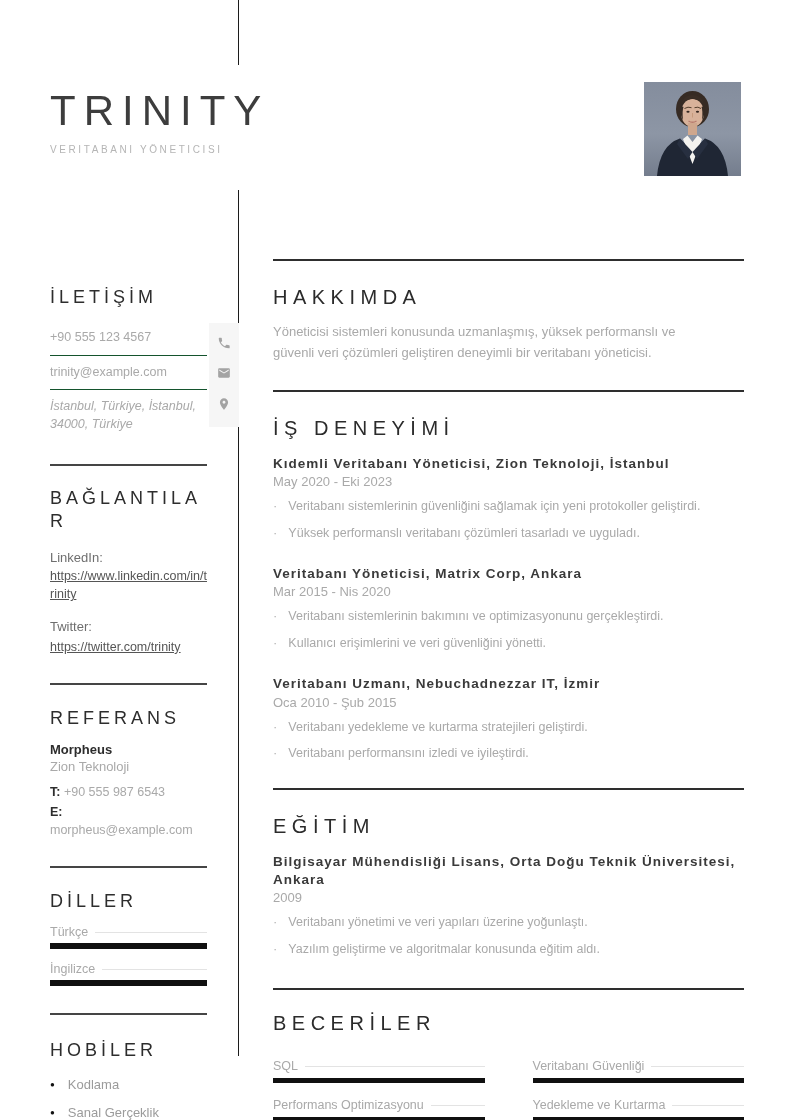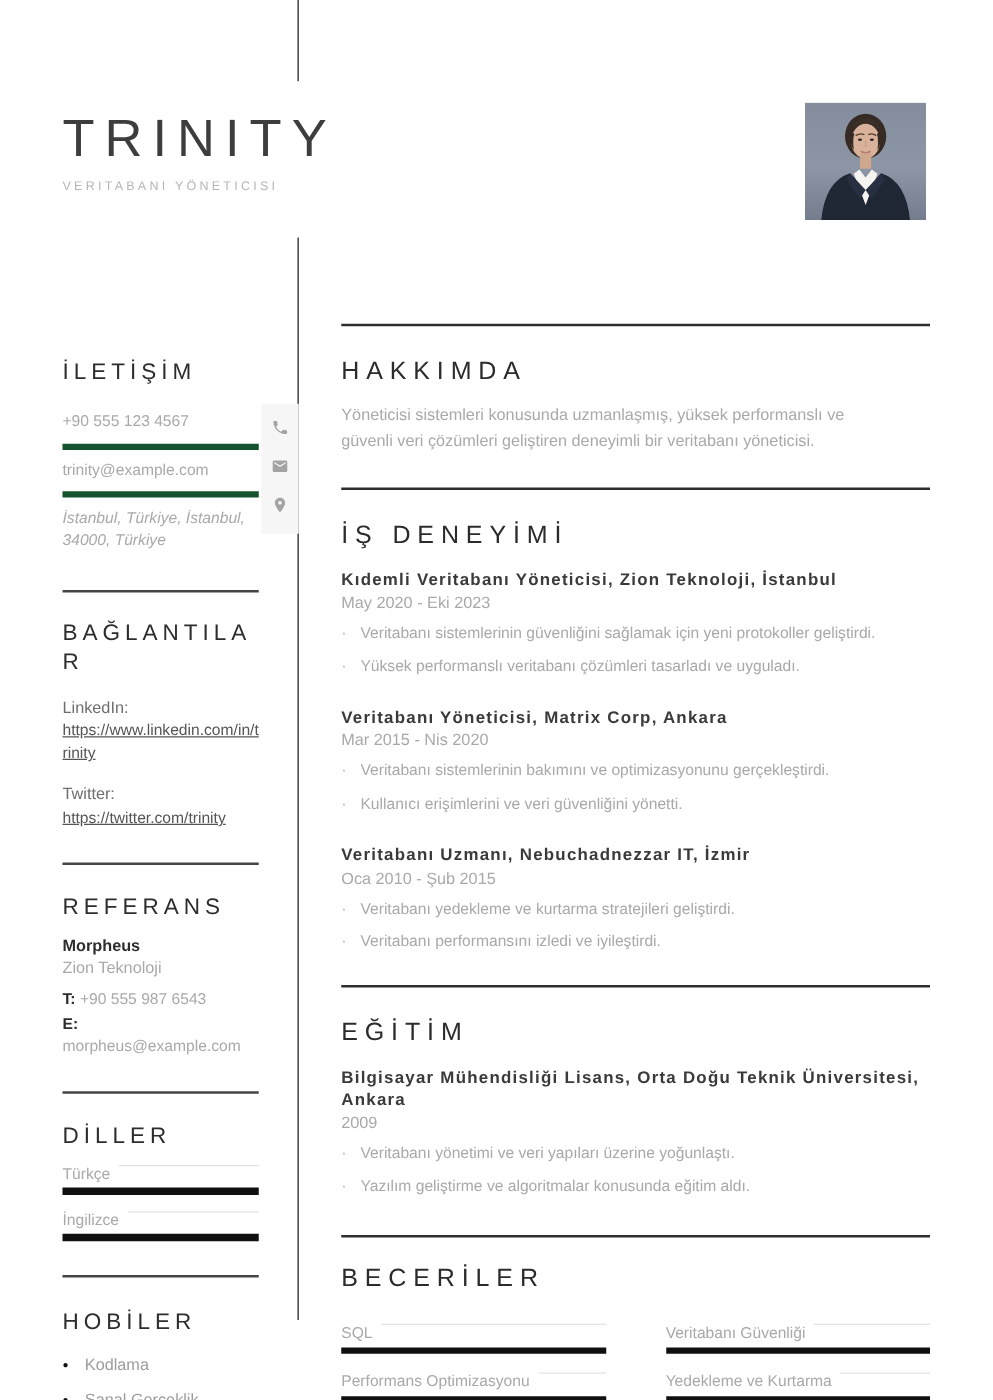--- a/index.html
+++ b/index.html
@@ -39,21 +39,21 @@
     color:#2d2d2d; line-height:1.3; word-break:break-all;
   }
   .contact-wrap { position:relative; margin-top:12px; }
   .icon-strip {
     position:absolute; left:159px; top:2px; width:30px; height:104px;
     background:#f6f6f6; display:flex; flex-direction:column;
     align-items:center; justify-content:space-around; padding:6px 0;
   }
   .icon-strip svg { width:14px; height:14px; fill:#a3a3a3; }
   .contact-row {
-    padding:7px 0 8px; border-bottom:5px solid #14532d;
+    padding:7px 0 8px; border-bottom:1px solid #14532d;
     font-size:12.5px; color:#a9a9a9; line-height:1.45;
   }
   .contact-row:last-child { border-bottom:none;font-style:italic; }
 
   .side-divider { border-top:2px solid #454545; margin-top:23px; }
 
   .links-block { margin-top:8px; }
   .link-label { font-size:13px; color:#6e6e6e; margin-top:14px; line-height:1.5; }
   .link-url {
     font-size:12.5px; color:#555555; text-decoration:underline;
@@ -61,21 +61,21 @@
   }
 
   .ref-name { margin-top:12px; font-size:13px; font-weight:700; color:#2d2d2d; }
   .ref-company { font-size:13px; color:#a9a9a9; margin-top:2px; }
   .ref-line { margin-top:9px; font-size:12.5px; color:#a9a9a9; line-height:1.45; }
   .ref-line .lbl { font-weight:700; color:#2d2d2d; }
   .ref-line + .ref-line { margin-top:1px; }
 
   .meter { margin-top:12px; }
   .meter + .meter { margin-top:13px; }
-  .meter-label { display:flex; align-items:flex-start; font-size:12.5px; color:#a9a9a9; }
+  .meter-label { display:flex; align-items:center; font-size:12.5px; color:#a9a9a9; }
   .meter-label::after { content:""; flex:1; border-bottom:1px solid #e3e3e3; margin-left:7px; }
   .meter-bar { margin-top:4px; height:6px; background:#e3e3e3; }
   .meter-fill { height:100%; background:#101010; }
 
   .hobby-list { margin-top:14px; }
   .hobby-item { display:flex; align-items:baseline; margin-top:13px; font-size:13px; color:#9b9b9b; }
   .hobby-item::before { content:"●"; font-size:8px; color:#111; margin-right:13px; position:relative; top:-2px; }
 
   
   .main { position:absolute; left:273px; top:259px; width:471px; }

